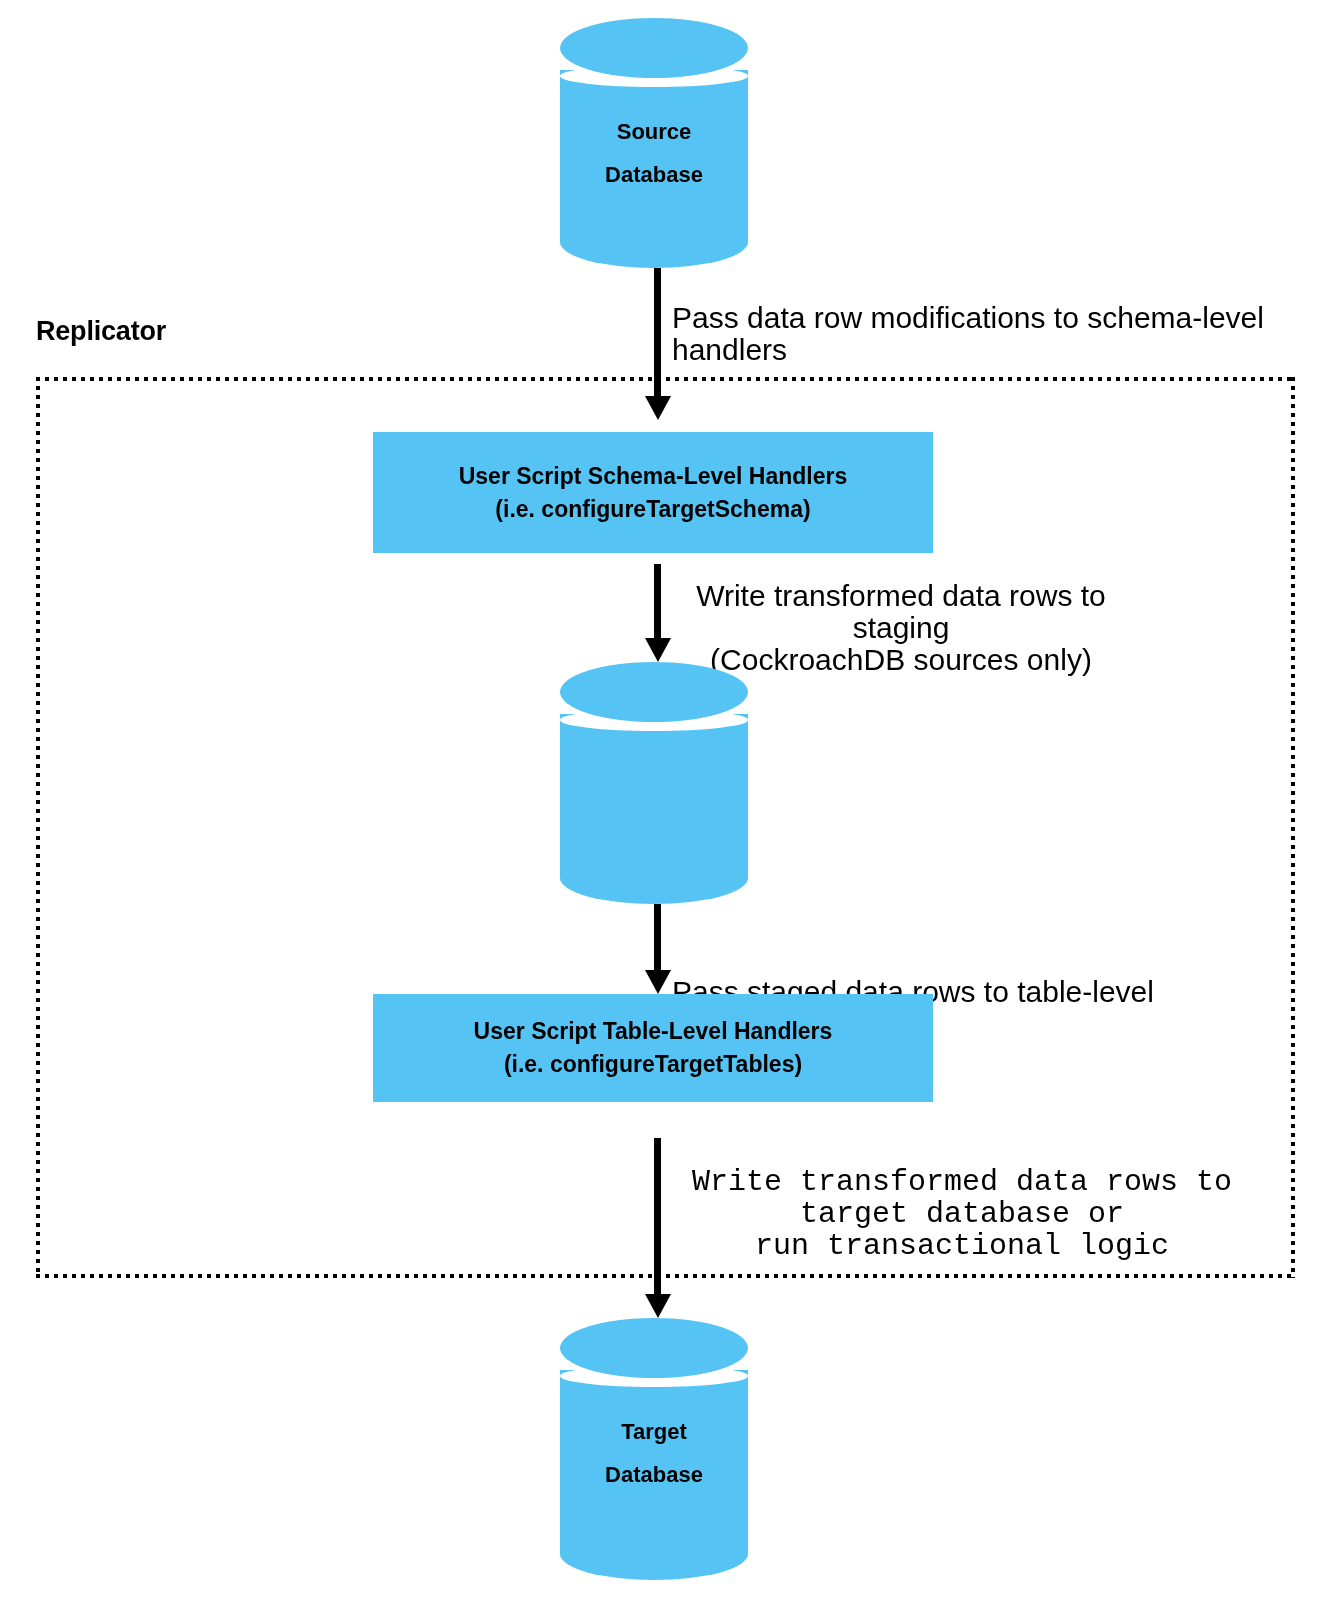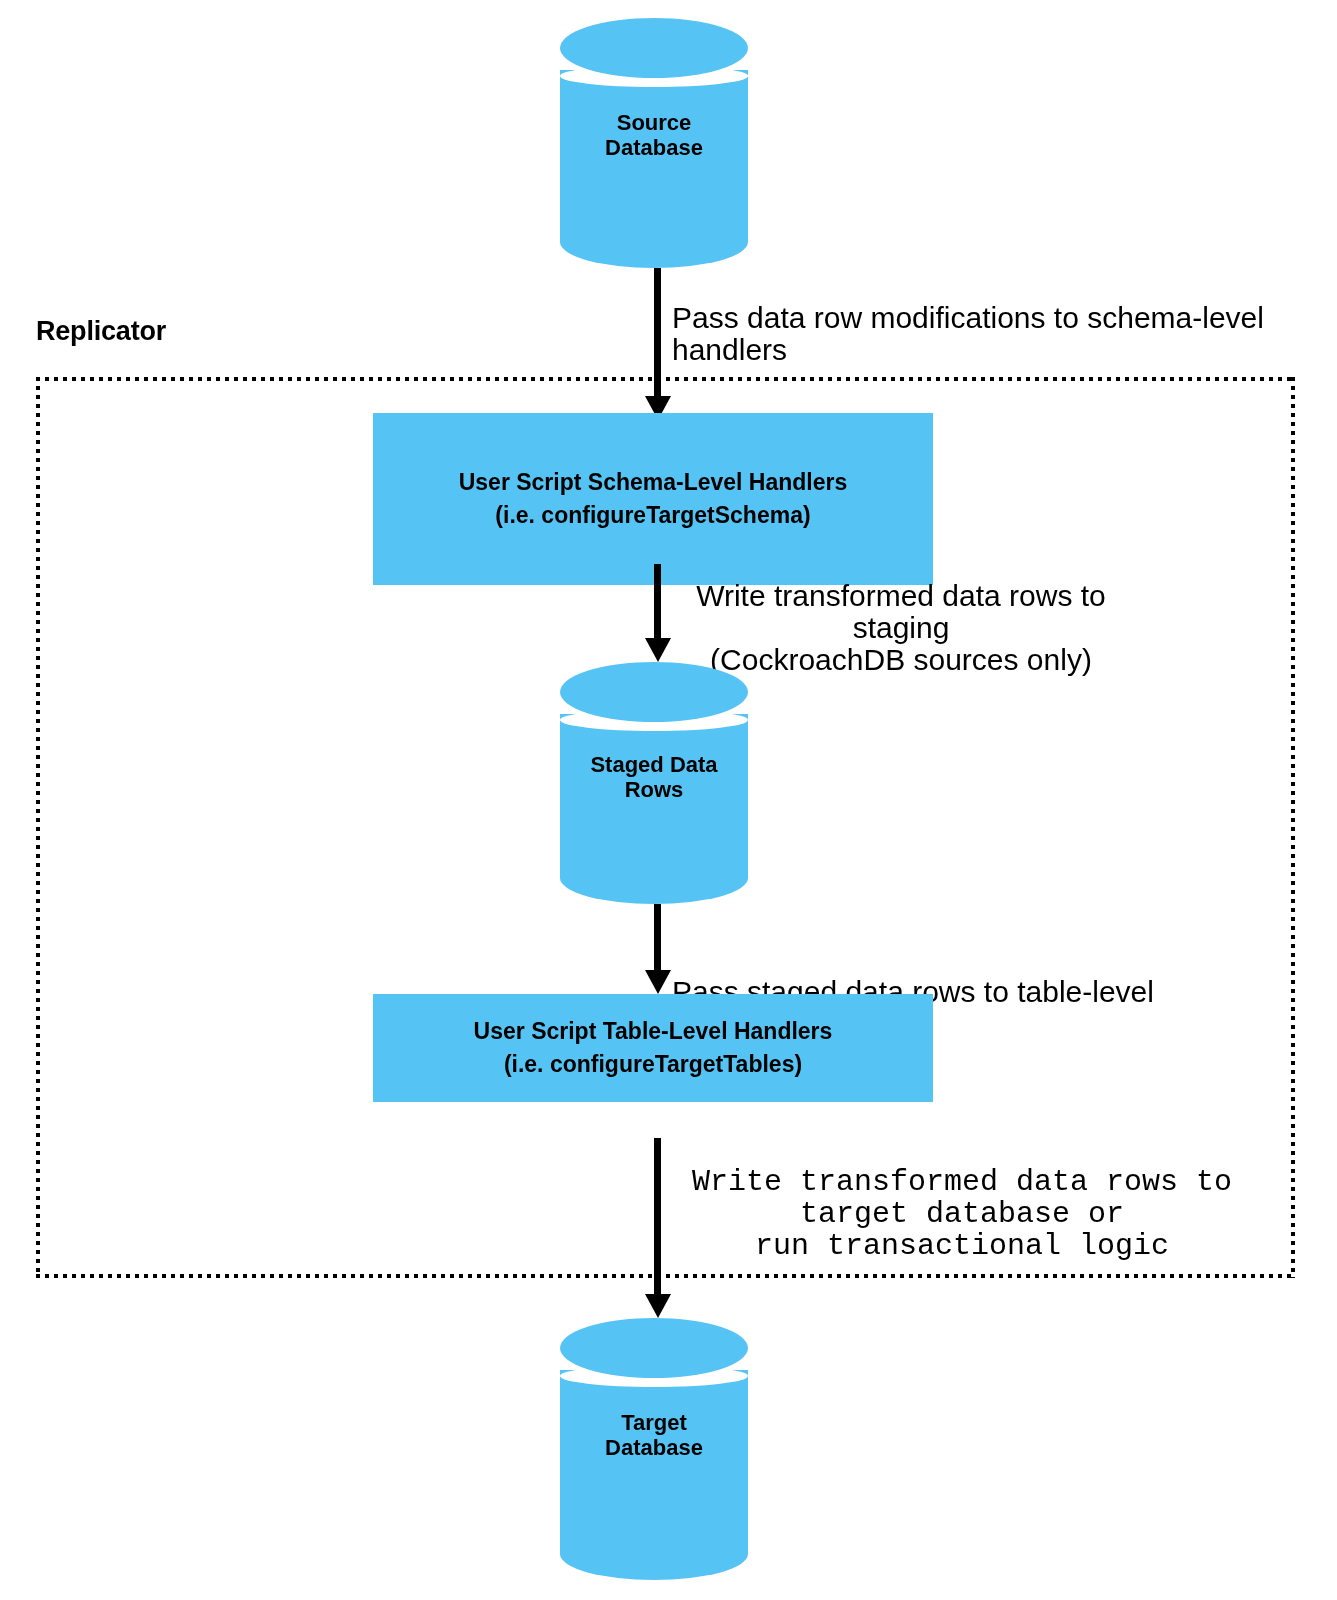--- a/index.html
+++ b/index.html
@@ -101,21 +101,21 @@
     border-bottom-left-radius: 94px 26px;
     border-bottom-right-radius: 94px 26px;
   }
   .cyl-label {
     position: absolute;
     left: 0;
     width: 188px;
     text-align: center;
     font-size: 22px;
     font-weight: bold;
-    line-height: 25px;
+    line-height: 43px;
     color: #000000;
     white-space: pre-line;
   }
 
   
   .proc-box {
     position: absolute;
     left: 373px;
     width: 560px;
     background: var(--blue, #55c4f5);
@@ -178,38 +178,36 @@
     <div class="cyl-label" style="top:92px;">Source
 Database</div>
   </div>
 
   <div class="arrow" style="top:268px; height:152px;">
     <div class="shaft" style="height:128px;"></div>
     <div class="head" style="top:128px;"></div>
   </div>
   <div class="edge-label left-align" style="left:672px; top:302px; width:640px;">Pass data row modifications to schema-level handlers</div>
 
-  <div class="proc-box" style="top:413px; height:172px; --blue:#55c4f5;">
+  <div class="proc-box" style="top:432px; height:121px; --blue:#55c4f5;">
     <div class="proc-label">User Script Schema-Level Handlers
 (i.e. configureTargetSchema)</div>
   </div>
 
   <div class="arrow" style="top:564px; height:98px;">
     <div class="shaft" style="height:74px;"></div>
     <div class="head" style="top:74px;"></div>
   </div>
   <div class="edge-label center-align" style="left:672px; top:580px; width:458px;">Write transformed data rows to staging
 (CockroachDB sources only)</div>
 
   <div class="cylinder" style="left:560px; top:662px; height:242px; --blue:#55c4f5;">
     <div class="cyl-body" style="height:190px;"></div>
     <div class="cyl-gap"></div>
     <div class="cyl-top"></div>
-    <div class="cyl-label" style="top:90px;">Staged Data
-Rows</div>
   </div>
 
   <div class="arrow" style="top:904px; height:90px;">
     <div class="shaft" style="height:66px;"></div>
     <div class="head" style="top:66px;"></div>
   </div>
   <div class="edge-label left-align" style="left:672px; top:928px; width:560px;margin-top:48px;">Pass staged data rows to table-level handlers</div>
 
   <div class="proc-box" style="top:994px; height:108px; --blue:#55c4f5;">
     <div class="proc-label">User Script Table-Level Handlers

